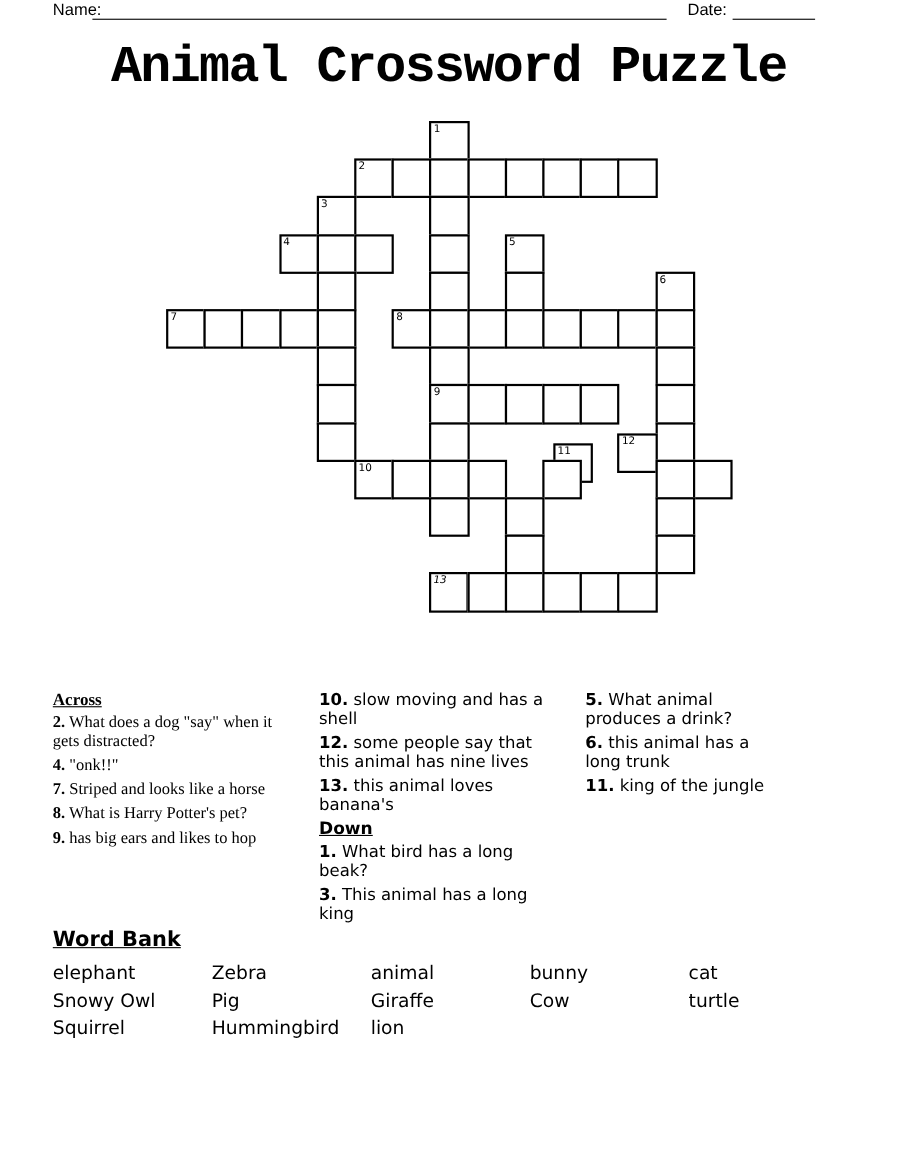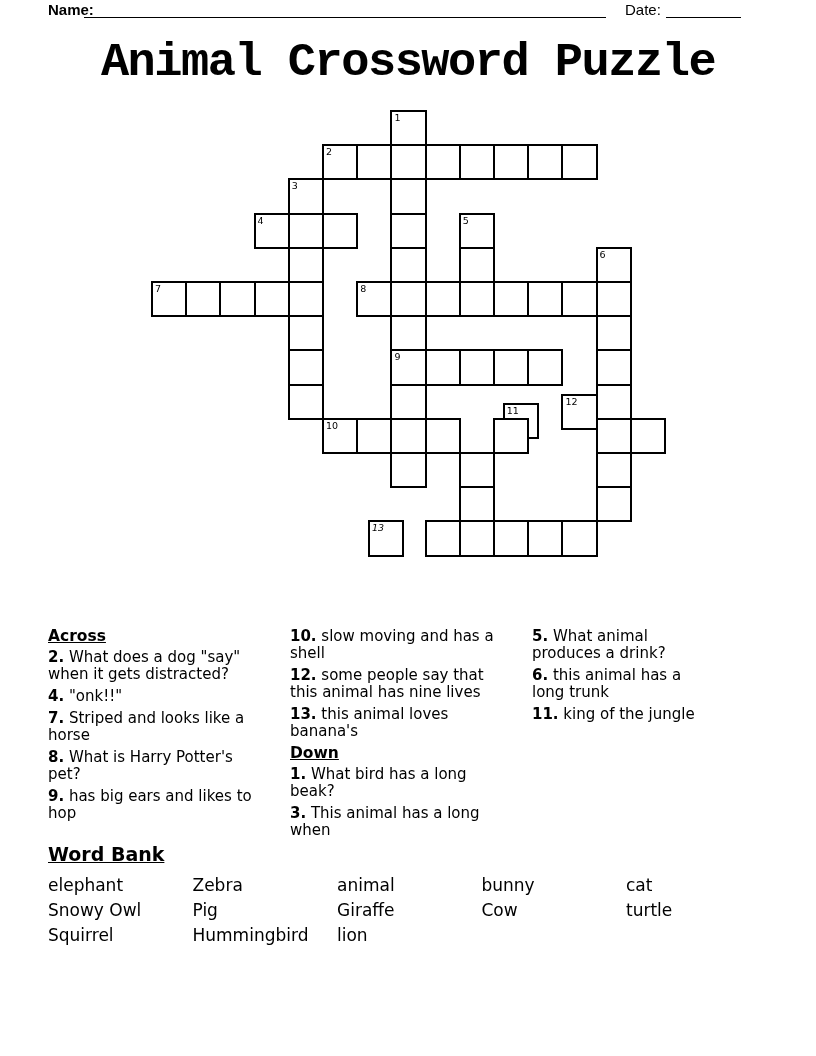--- a/index.html
+++ b/index.html
@@ -4,21 +4,21 @@
 <style>
   html,body { margin:0; padding:0; background:#fff; }
   #page {
     position:relative; width:816px; height:1056px; background:#ffffff;
     font-family:"DejaVu Sans", sans-serif; color:#000; overflow:hidden;
   }
   
   .hdr-label {
     position:absolute; top:1px; font:15px "Liberation Sans", sans-serif; color:#000;
   }
-  #name-label { left:48px;font-weight:bold; }
+  #name-label { left:48px; }
   #date-label { left:625px; }
   .fill-line { position:absolute; top:17px; border-bottom:1.5px solid #000; height:0; }
   #name-line { left:84px; width:522px; }
   #date-line { left:666px; width:75px; }
   
   #title {
     position:absolute; top:36px; left:0; width:816px; text-align:center;
     font-size:47px; font-weight:bold; letter-spacing:-1.5px;
     font-family:Liberation Mono, monospace;
   }
@@ -27,21 +27,21 @@
   .cell {
     position:absolute; width:36.2px; height:36.2px; box-sizing:border-box;
     border:2px solid #000; background:#fff;
   }
   .cellnum {
     position:absolute; top:0px; left:2px; font-size:9.5px; line-height:11px;
     font-family:"DejaVu Sans", sans-serif; color:#000;
   }
   
   .clue-col { position:absolute; top:628px; font-size:15px; line-height:17px; }
-  #clue-col-1 { left:48px;  width:205px; }
+  #clue-col-1 { left:48px;  width:205px;font-family:Liberation Serif, serif; }
   #clue-col-2 { left:290px; width:205px; }
   #clue-col-3 { left:532px; width:185px; }
   .clue-hdr {
     font-weight:bold; text-decoration:underline; font-size:15.5px;
     margin:0 0 4px 0;
   }
   .clue { margin:0 0 5px 0; }
   .clue b { font-weight:bold; }
   
   #wordbank { position:absolute; left:48px; top:843px; width:720px; }
@@ -144,21 +144,21 @@
       <div class="cell" style="left: 561.4px; top: 394px; text-align: center;">
         <span class="cellnum">12</span>
       </div>
       <div class="cell" style="left: 595.6px; top: 417.8px;"></div>
       <div class="cell" style="left: 629.8px; top: 417.8px;"></div>
       <div class="cell" style="left: 390.4px; top: 452px;"></div>
       <div class="cell" style="left: 458.8px; top: 452px;"></div>
       <div class="cell" style="left: 595.6px; top: 452px;"></div>
       <div class="cell" style="left: 458.8px; top: 486.2px;"></div>
       <div class="cell" style="left: 595.6px; top: 486.2px;"></div>
-      <div class="cell" style="left: 368px; top: 520.4px; font-style: italic;">
+      <div class="cell" style="left: 390px; top: 520.4px; font-style: italic;">
         <span class="cellnum">13</span>
       </div>
       <div class="cell" style="left: 424.6px; top: 520.4px;"></div>
       <div class="cell" style="left: 458.8px; top: 520.4px;"></div>
       <div class="cell" style="left: 493px; top: 520.4px;"></div>
       <div class="cell" style="left: 527.2px; top: 520.4px;"></div>
       <div class="cell" style="left: 561.4px; top: 520.4px;"></div>
     </div>
 
   <div id="clue-col-1" class="clue-col">
@@ -169,21 +169,21 @@
     <p class="clue"><b>8.</b> <span>What is Harry Potter's pet?</span></p>
     <p class="clue"><b>9.</b> <span>has big ears and likes to hop</span></p>
   </div>
 
   <div id="clue-col-2" class="clue-col">
     <p class="clue"><b>10.</b> <span>slow moving and has a shell</span></p>
     <p class="clue"><b>12.</b> <span>some people say that this animal has nine lives</span></p>
     <p class="clue"><b>13.</b> <span>this animal loves banana's</span></p>
     <p class="clue-hdr">Down</p>
     <p class="clue"><b>1.</b> <span>What bird has a long beak?</span></p>
-    <p class="clue"><b>3.</b> <span>This animal has a long when</span></p>
+    <p class="clue"><b>3.</b> <span>This animal has a long king</span></p>
   </div>
 
   <div id="clue-col-3" class="clue-col">
     <p class="clue"><b>5.</b> <span>What animal produces a drink?</span></p>
     <p class="clue"><b>6.</b> <span>this animal has a long trunk</span></p>
     <p class="clue"><b>11.</b> <span>king of the jungle</span></p>
   </div>
 
   <div id="wordbank">
     <p id="wordbank-hdr">Word Bank</p>

